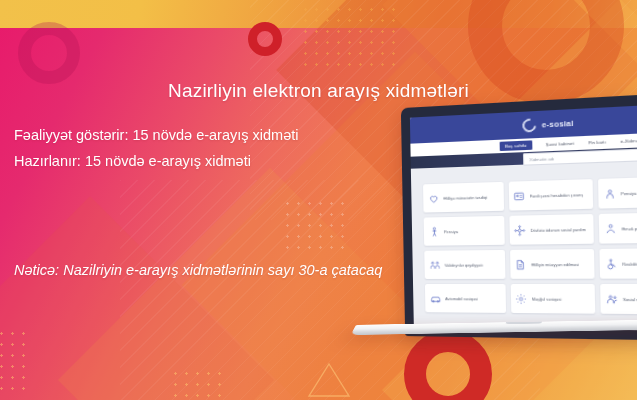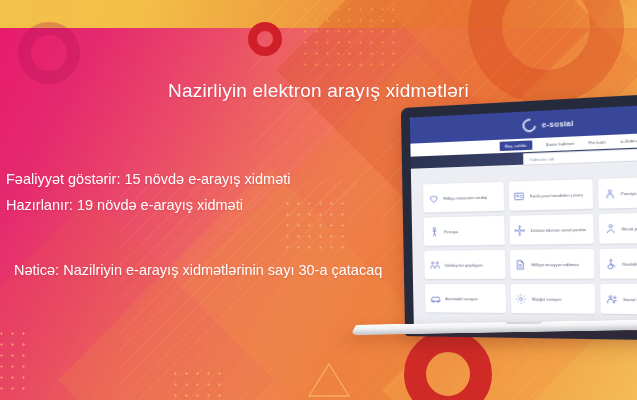--- a/index.html
+++ b/index.html
@@ -88,32 +88,33 @@
   .title {
     position:absolute; left:0; right:0; top:60px;
     text-align:center;
     color:#ffffff;
     font-size:19px;
     font-weight:normal;
     letter-spacing:0.2px;
     text-shadow:0 1px 2px rgba(150,20,50,0.25);
     margin-top:20px;
   }
-  .lines { position:absolute; left:6px; top:122px; width:470px;margin-top:44px; }
+  .lines { position:absolute; left:14px; top:122px; width:470px; }
   .line {
     color:#ffffff;
     font-size:14.5px;
     line-height:26px;
     white-space:nowrap;
     text-shadow:0 1px 2px rgba(150,30,40,0.22);
   }
   .conclusion {
     position:absolute; left:14px; top:262px;
     color:#ffffff; font-size:14.5px; white-space:nowrap;
     text-shadow:0 1px 2px rgba(150,30,40,0.22);
+    font-style:italic;
   }
 
   
   .laptop { position:absolute; left:395px; top:108px; width:300px; height:240px; }
 
   .lid {
     position:absolute; left:8px; top:0; width:286px; height:228px;
     background:#252a3d;
     border-radius:7px 7px 3px 3px;
     box-shadow:0 6px 18px rgba(90,20,20,0.22);
@@ -220,21 +221,21 @@
   <div class="dots dots-b2"></div>
 
   <svg class="tri-svg" width="46" height="40">
     <polygon points="23,4 43,36 3,36" fill="none" stroke="rgba(255,205,125,0.55)" stroke-width="1.4"></polygon>
   </svg>
 
   <div class="title">Nazirliyin elektron arayış xidmətləri</div>
 
   <div class="lines">
     <div class="line">Fəaliyyət göstərir: 15 növdə e-arayış xidməti</div>
-    <div class="line">Hazırlanır: 19 növdə e-arayış xidməti</div>
+    <div class="line">Hazırlanır: 15 növdə e-arayış xidməti</div>
   </div>
 
   <div class="conclusion">Nəticə: Nazilriyin e-arayış xidmətlərinin sayı 30-a çatacaq</div>
 
   <div class="laptop">
     <div class="lid">
       <div class="screen">
 
         <div class="site-header">
           <div class="logo-mark"></div>

